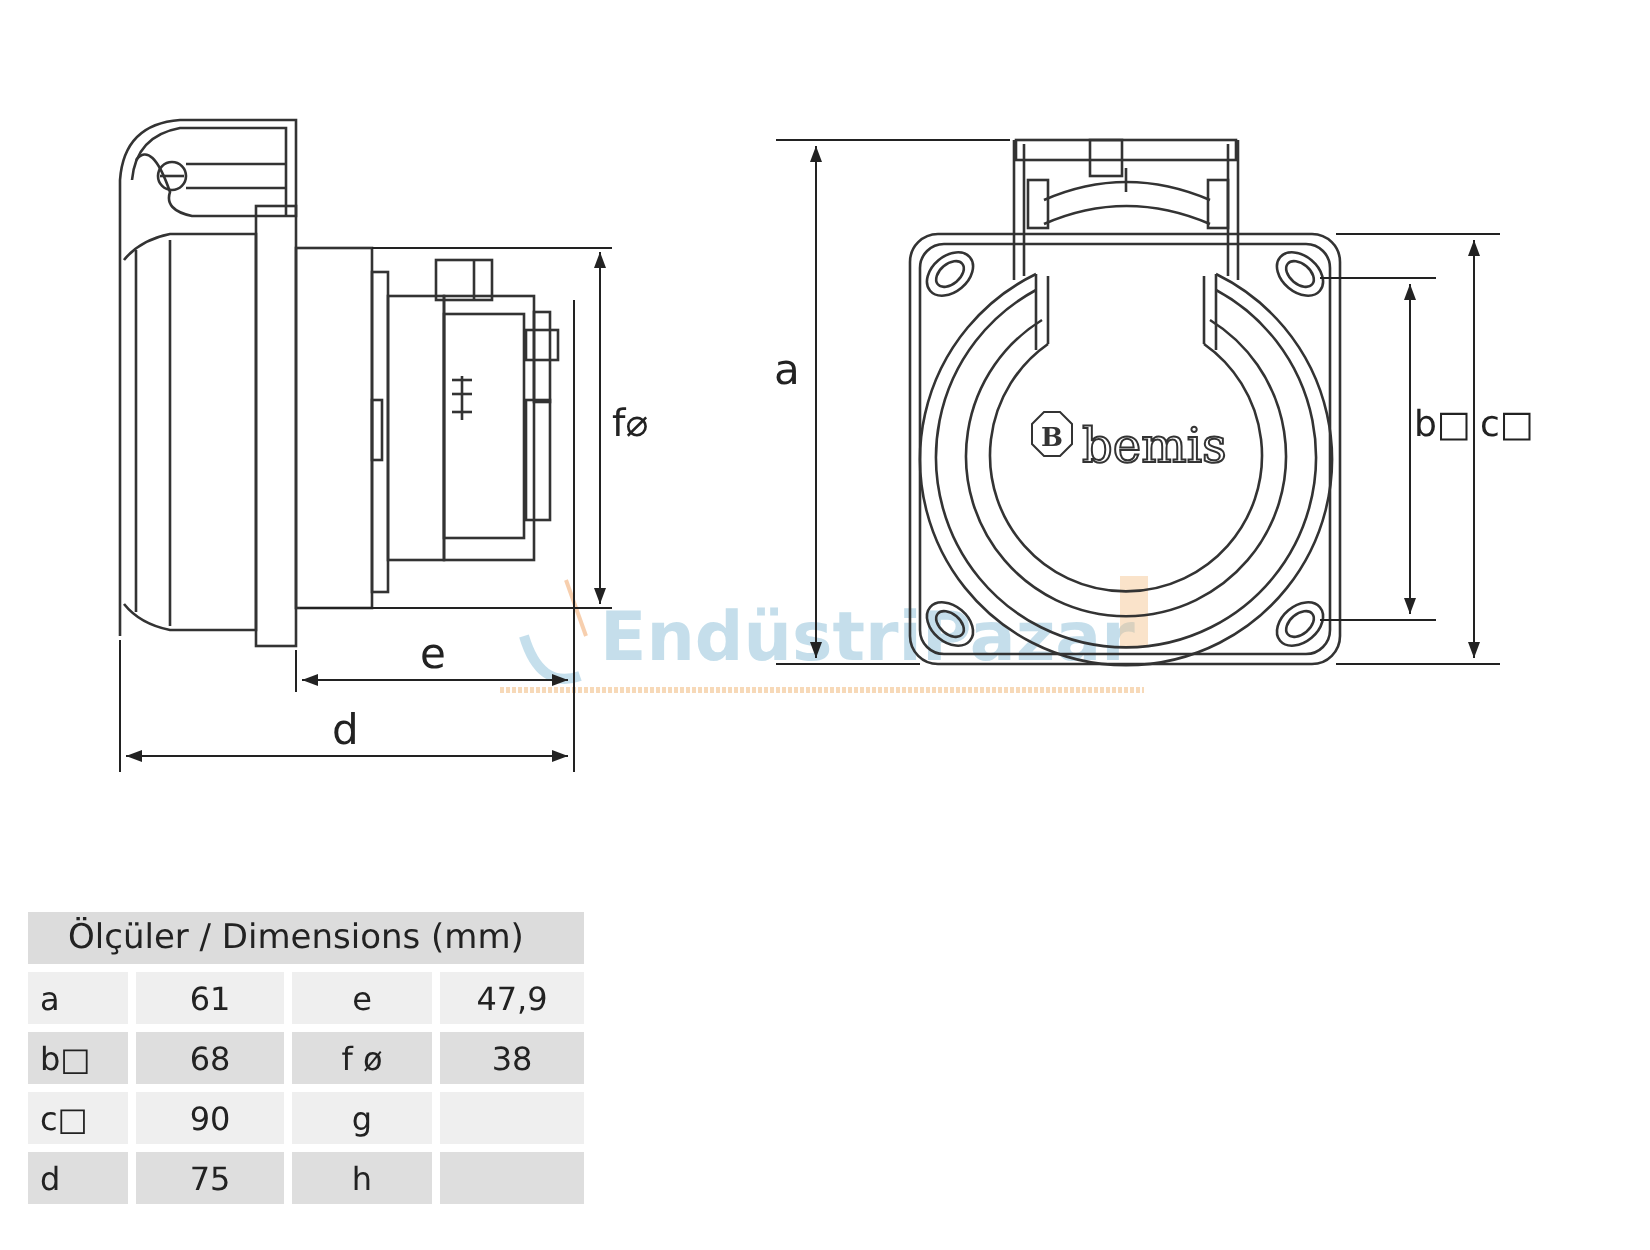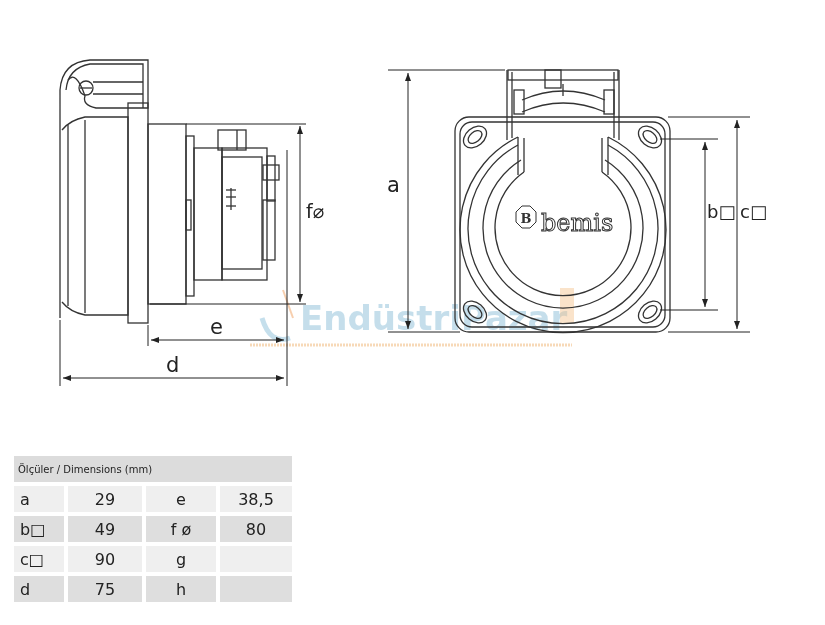--- a/index.html
+++ b/index.html
@@ -1,21 +1,21 @@
 <!DOCTYPE html>
 <html><head>
 <meta charset="utf-8">
 <style>
   html,body{margin:0;padding:0;background:#fff;}
   body{width:825px;height:625px;position:relative;overflow:hidden;font-family:"DejaVu Sans","Liberation Sans",sans-serif;}
   #drawing{position:absolute;left:0;top:0;}
   .lbl{font-family:"DejaVu Sans","Liberation Sans",sans-serif;fill:#222;}
   .wm{font-family:"DejaVu Sans","Liberation Sans",sans-serif;font-weight:bold;fill:#7fb8d4;opacity:.45;}
   table.dims{position:absolute;left:10px;top:452px;border-collapse:separate;border-spacing:4px 4px;font-family:"DejaVu Sans","Liberation Sans",sans-serif;color:#222;}
-  table.dims th{background:#dcdcdc;font-weight:normal;text-align:left;font-size:10px;padding:1px 4px;height:24px;}
+  table.dims th{background:#dcdcdc;font-weight:normal;text-align:left;font-size:17px;padding:1px 20px;height:24px;}
   table.dims td{font-size:16px;height:26px;padding:0 6px;}
   table.dims tr.light td{background:#efefef;}
   table.dims tr.dark td{background:#dedede;}
   td.k{width:38px;text-align:left;}
   td.v{width:62px;text-align:center;}
   td.k2{width:58px;text-align:center;}
   td.v2{width:60px;text-align:center;}
 </style>
 </head>
 <body>
@@ -142,29 +142,29 @@
   <text class="lbl" x="740" y="218" font-size="18">c□</text>
 </svg>
 
 <table class="dims">
   <tbody>
       <tr>
     <th colspan="4">Ölçüler / Dimensions (mm)</th>
   </tr>
   <tr class="light">
     <td class="k">a</td>
-    <td class="v">29</td>
+    <td class="v">61</td>
     <td class="k2">e</td>
-    <td class="v2">38,5</td>
+    <td class="v2">47,9</td>
   </tr>
   <tr class="dark">
     <td class="k">b□</td>
-    <td class="v">49</td>
+    <td class="v">68</td>
     <td class="k2">f ø</td>
-    <td class="v2">80</td>
+    <td class="v2">38</td>
   </tr>
   <tr class="light">
     <td class="k">c□</td>
     <td class="v">90</td>
     <td class="k2">g</td>
     <td class="v2"></td>
   </tr>
   <tr class="dark">
     <td class="k">d</td>
     <td class="v">75</td>

